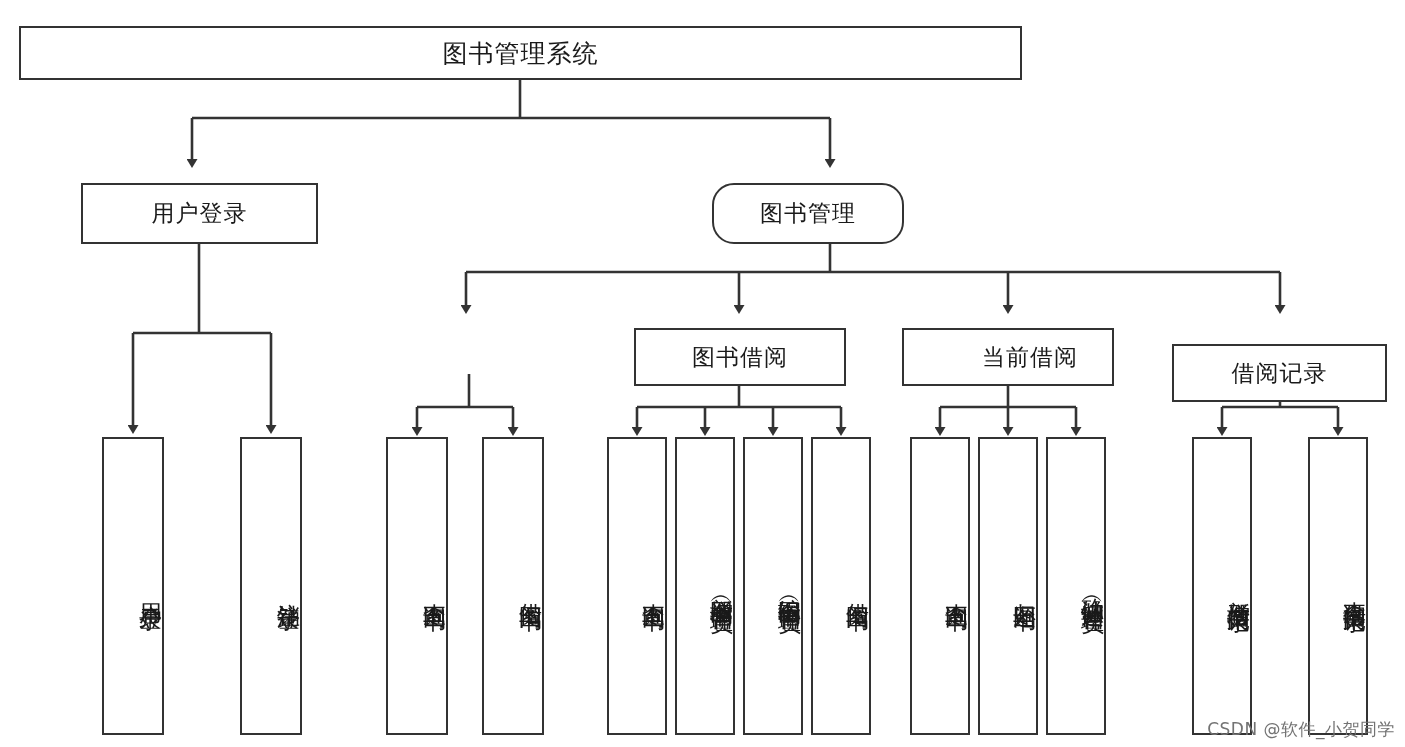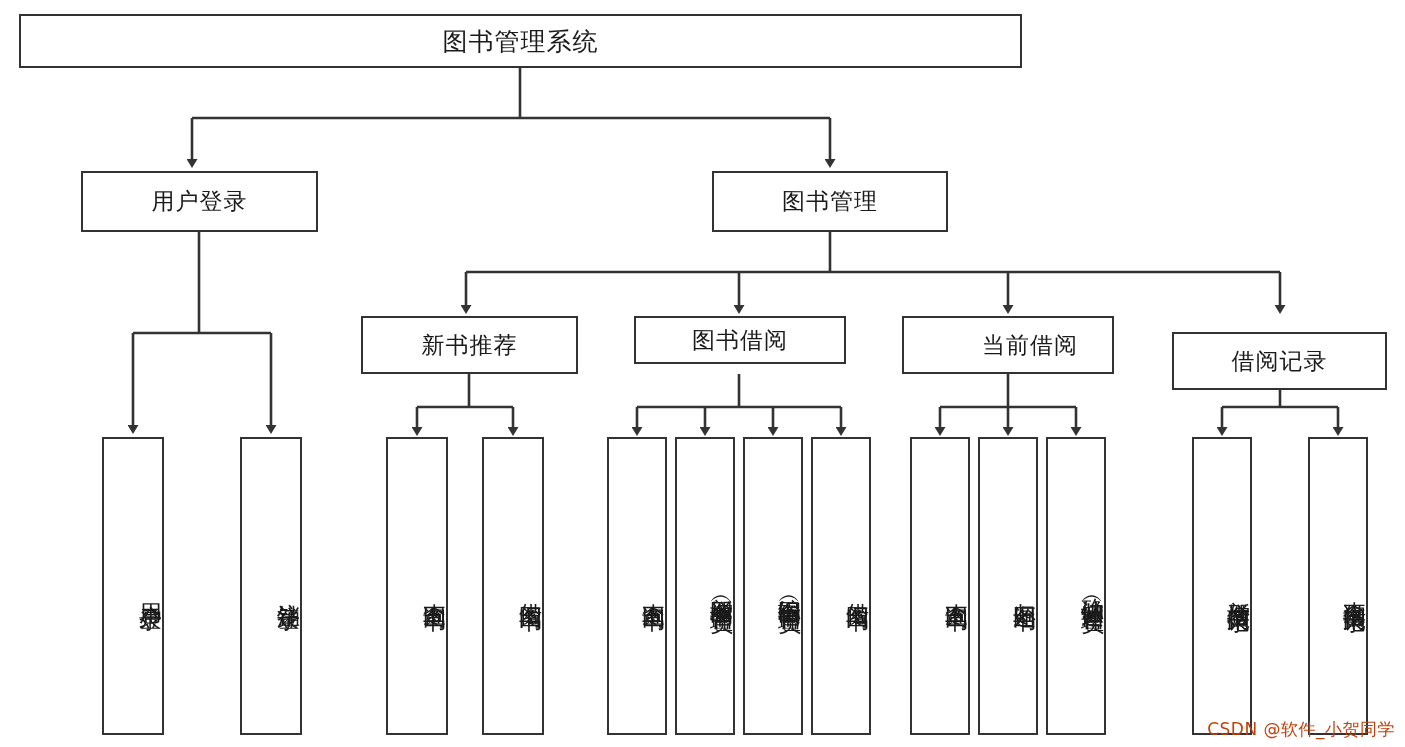--- a/index.html
+++ b/index.html
@@ -32,20 +32,21 @@
     background: #ffffff;
     border: 2px solid #333333;
     display: flex;
     align-items: center;
     justify-content: center;
     color: #1a1a1a;
   }
   .node.horiz {
     font-size: 23px;
     letter-spacing: 1px;
+    margin-top: 12px;
   }
   .node.vert {
     writing-mode: vertical-rl;
     text-orientation: upright;
     font-size: 23px;
     letter-spacing: 2px;
     padding-top: 6px;
     line-height: 1.0;
     align-items: flex-start;
     justify-content: center;
@@ -56,21 +57,21 @@
     display: block;
   }
   .node.root {
     font-size: 25px;
   }
   .watermark {
     position: absolute;
     right: 10px;
     bottom: 6px;
     font-size: 17px;
-    color: #c2410c;
+    color: #737373;
     white-space: nowrap;
     letter-spacing: 0.5px;
   }
 </style>
 </head>
 <body>
 
 <div id="canvas">
 
   <svg id="edges" viewBox="0 0 1405 747" width="1405" height="747" aria-hidden="true">
@@ -121,24 +122,23 @@
       <path d="M1280,374 L1280,407"></path>
       <path d="M1222,407 L1338,407"></path>
       <path d="M1222,407 L1222,428" marker-end="url(#arrow)"></path>
       <path d="M1338,407 L1338,428" marker-end="url(#arrow)"></path>
     </g>
   </svg>
 
   <div class="node horiz root" style="left:19px; top:14px; width:1003px; height:54px;">图书管理系统</div>
 
   <div class="node horiz" style="left:81px; top:171px; width:237px; height:61px;">用户登录</div>
-  <div class="node horiz" style="left:712px; top:171px; width:236px; height:61px;">图书管理</div>
+  <div class="node horiz" style="left:712px; top:171px; width:192px; height:61px;border-radius:22px;">图书管理</div>
 
-  <div class="node horiz" style="left:361px; top:316px; width:217px; height:58px;">新书推荐</div>
-  <div class="node horiz" style="left:634px; top:316px; width:212px; height:48px;">图书借阅</div>
+  <div class="node horiz" style="left:634px; top:316px; width:212px; height:58px;">图书借阅</div>
   <div class="node horiz" style="left:902px; top:316px; width:212px; height:58px;padding-left:44px;">当前借阅</div>
   <div class="node horiz" style="left:1172px; top:332px; width:215px; height:58px;">借阅记录</div>
 
   <div class="node vert" style="left:102px; top:437px; width:62px; height:298px;">
     <span class="vtext">用户登录</span>
   </div>
   <div class="node vert" style="left:240px; top:437px; width:62px; height:298px;">
     <span class="vtext">注销登录</span>
   </div>
 

